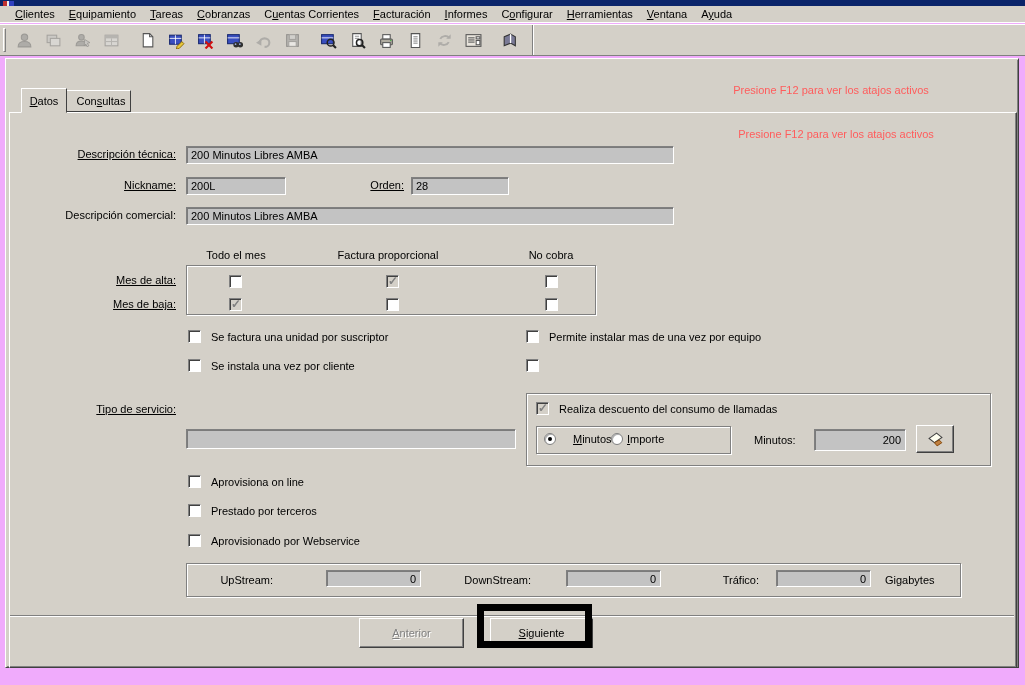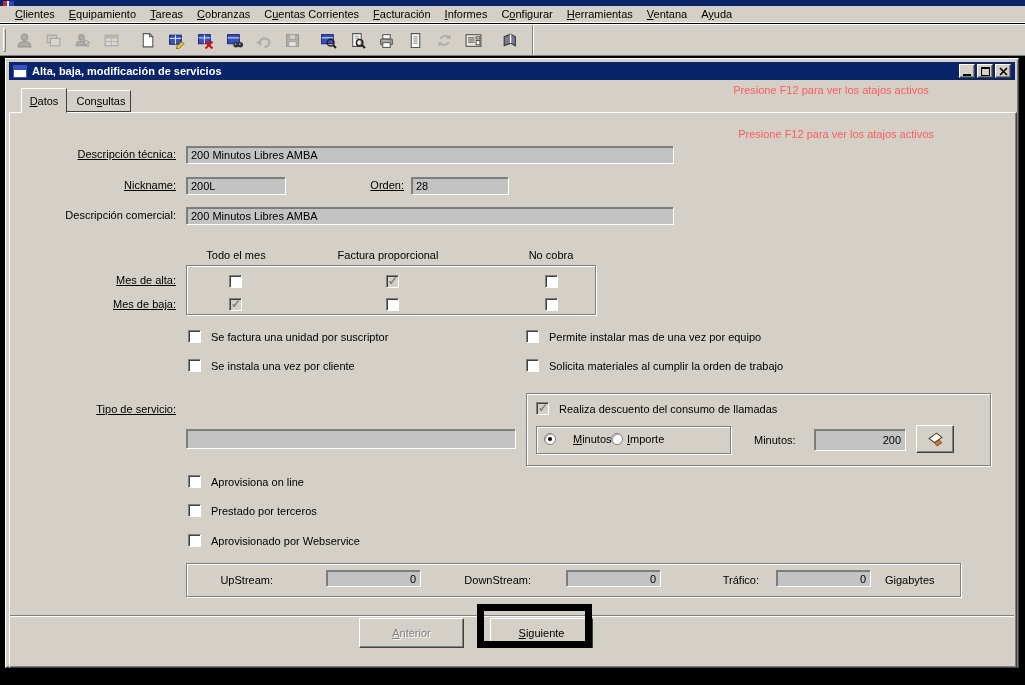--- a/index.html
+++ b/index.html
@@ -1,18 +1,18 @@
 <!DOCTYPE html>
 <html><head>
 <meta charset="utf-8">
 <style>
   * { box-sizing: border-box; margin: 0; padding: 0; }
   html,body { width:1025px; height:685px; overflow:hidden; }
   body { font-family:"Liberation Sans", sans-serif; font-size:11px; color:#000; background:#d4d0c8; }
-  #stage { position:relative; width:1025px; height:685px; background:#000000; }
+  #stage { position:relative; width:1025px; height:685px; background:#f0abfc; }
 
   
   .titlestrip { position:absolute; left:0; top:0; width:1025px; height:6px; background:#0a246a; }
   .app-icon { position:absolute; left:3px; top:1px; width:11px; height:5px;
     background:linear-gradient(90deg,#c03030 0 35%,#f0f0f0 35% 55%,#3040c0 55%); }
   .menubar { position:absolute; left:0; top:6px; width:1025px; height:17px; display:flex; align-items:center; padding-left:8px; background:#d4d0c8; border-bottom:1px solid #fff; }
   .menu-item { padding:1px 7px; white-space:nowrap; cursor:default; }
   .toolbar { position:absolute; left:0; top:24px; width:1025px; height:32px; background:#d4d0c8; border-top:1px solid #fff; border-bottom:1px solid #808080; display:flex; align-items:center; }
   .grip { width:3px; height:24px; margin:0 4px 0 3px; border-left:1px solid #fff; border-top:1px solid #fff; border-right:1px solid #808080; border-bottom:1px solid #808080; }
   .tb-buttons { display:flex; align-items:center; }
@@ -220,37 +220,20 @@
             <path d="M3 4.5L9 2l4.5 2.5v8.5L9 10.5 3 13z" fill="#7a7a96" stroke="#333"></path>
             <path d="M9 2v8.5" stroke="#fff" stroke-width="1.2"></path>
           </svg>
         </div>
       </div>
     <div class="tb-sep"></div>
   </div>
 
   <div class="window">
 
-    <div class="titlebar">
-      <div class="win-icon"></div>
-      <div class="win-title">Alta, baja, modificación de servicios</div>
-      <div class="win-controls">
-        <div class="ctl-btn">
-            <div class="glyph-min"></div>
-          </div>
-        <div class="ctl-btn">
-            <div class="glyph-max"></div>
-          </div>
-        <div class="ctl-btn">
-          <svg width="9" height="9" viewBox="0 0 9 9">
-              <path d="M1 1l7 7M8 1L1 8" stroke="#000" stroke-width="1.6"></path>
-            </svg>
-        </div>
-      </div>
-    </div>
 
     <div class="hint hint-1">Presione F12 para ver los atajos activos</div>
 
     <div class="tab tab-active"><u>D</u>atos</div>
     <div class="tab tab-inactive">Con<u>s</u>ultas</div>
 
     <div class="page"></div>
 
     <div class="hint hint-2">Presione F12 para ver los atajos activos</div>
 
@@ -278,21 +261,20 @@
     <span class="cb" style="left:380px; top:239px;"></span>
     <span class="cb" style="left:539px; top:239px;"></span>
 
     <span class="cb" style="left:182px; top:271px;"></span>
     <div class="lbl" style="left:205px; top:272px;">Se factura una unidad por suscriptor</div>
     <span class="cb" style="left:520px; top:271px;"></span>
     <div class="lbl" style="left:543px; top:272px;">Permite instalar mas de una vez por equipo</div>
     <span class="cb" style="left:182px; top:300px;"></span>
     <div class="lbl" style="left:205px; top:301px;">Se instala una vez por cliente</div>
     <span class="cb" style="left:520px; top:300px;"></span>
-    <div class="lbl" style="left:543px; top:301px;">Solicita materiales al cumplir la orden de trabajo</div>
 
     <div class="lbl lbl-r u" style="left:10px; top:344px; width:160px;">Tipo de servicio:</div>
     <input class="field" style="left: 180px; top: 370px; width: 330px; height: 20px;" value="">
 
     <div class="etched" style="left:520px; top:334px; width:465px; height:73px;"></div>
     <span class="cb checked" style="left:530px; top:343px;"></span>
     <div class="lbl" style="left:553px; top:344px;">Realiza descuento del consumo de llamadas</div>
     <div class="etched" style="left:530px; top:367px; width:195px; height:28px;"></div>
     <span class="radio checked" style="left:538px; top:374px;"></span>
     <div class="lbl" style="left:567px; top:374px;"><u>M</u>inutos</div>

